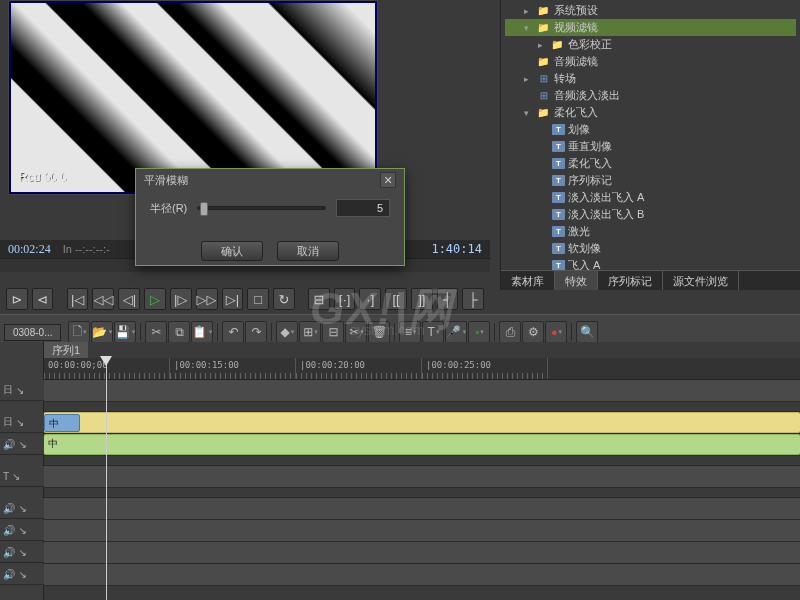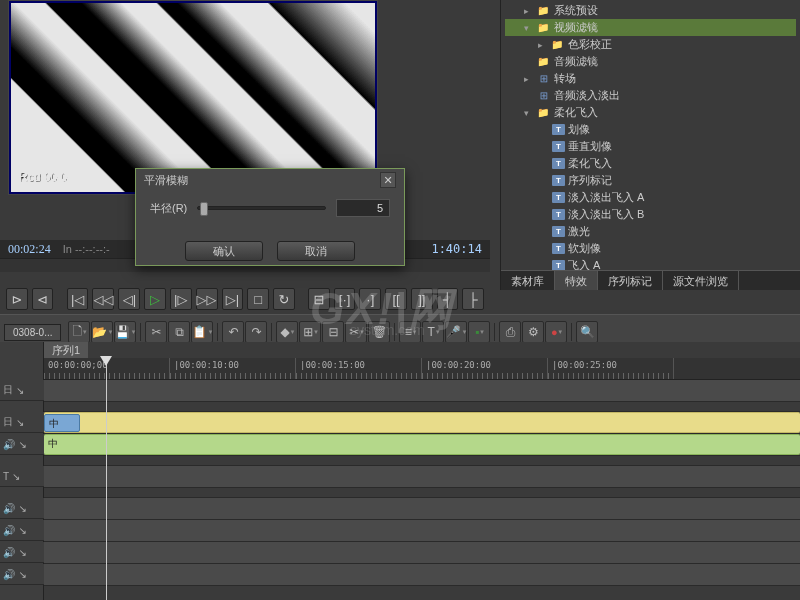--- a/index.html
+++ b/index.html
@@ -18,21 +18,21 @@
 .tbtn.sep{background:none;border:none;width:6px}
 .dialog{position:absolute;left:135px;top:168px;width:270px;height:98px;background:#464646;border:1px solid #7a9a5a;box-shadow:0 4px 12px rgba(0,0,0,.6);z-index:100}
 .dialog-title{height:22px;background:#464646;padding:4px 8px;display:flex;justify-content:space-between;align-items:center;font-size:12px}
 .dialog-close{width:16px;height:16px;background:#555;border:1px solid #333;display:flex;align-items:center;justify-content:center;cursor:pointer;font-size:11px}
 .dialog-body{padding:8px 14px}
 .slider-row{display:flex;align-items:center;gap:10px;margin-bottom:24px}
 .slider-track{flex:1;height:4px;background:#2a2a2a;border:1px solid #222;position:relative;border-radius:2px}
 .slider-thumb{position:absolute;left:2px;top:-5px;width:8px;height:14px;background:#aaa;border:1px solid #666;border-radius:2px}
 .slider-val{width:54px;height:18px;background:#2a2a2a;border:1px solid #555;text-align:right;padding:2px 6px;color:#ddd}
 .dialog-btns{display:flex;justify-content:center;gap:14px}
-.dbtn{width:78px;height:20px;background:linear-gradient(#5a5a5a,#3a3a3a);border:1px solid #222;border-radius:3px;display:flex;align-items:center;justify-content:center;cursor:pointer;font-size:11px}
+.dbtn{width:62px;height:20px;background:linear-gradient(#5a5a5a,#3a3a3a);border:1px solid #222;border-radius:3px;display:flex;align-items:center;justify-content:center;cursor:pointer;font-size:11px}
 .panel{position:absolute;right:0;top:0;width:300px;height:290px;background:#3a3a3a;border-left:1px solid #222}
 .tree{padding:2px 4px;height:270px;overflow:hidden}
 .tree-item{display:flex;align-items:center;height:17px;padding:1px 2px;cursor:pointer;gap:3px;white-space:nowrap}
 .tree-item.sel{background:#5a7a3a}
 .tree-toggle{width:10px;font-size:9px;color:#999}
 .tree-icon{width:14px;height:12px;display:inline-flex;align-items:center;justify-content:center;font-size:10px}
 .ic-folder{color:#d4a84a}
 .ic-fx{color:#7a9fd4}
 .ic-t{background:#6a8ab4;color:#fff;width:13px;height:11px;font-size:8px;font-weight:bold;border-radius:1px}
 .ind{display:inline-block}
@@ -256,21 +256,20 @@
   <div class="tsep"></div>
   <div class="tool">🔍</div>
 </div>
 
 <div class="seqlabel">序列1</div>
 
 <div class="timeline">
   <div class="tl-left"></div>
   <div class="tl-ruler">
     <div class="rseg">00:00:00;00</div>
-    <div class="rseg">|00:00:10:00</div>
     <div class="rseg">|00:00:15:00</div>
     <div class="rseg">|00:00:20:00</div>
     <div class="rseg">|00:00:25:00</div>
 
   </div>
   <div class="playhead"></div>
   <div class="tracks">
     <div class="track">
         <div class="track-head">
           <span class="th-ic">日</span>

